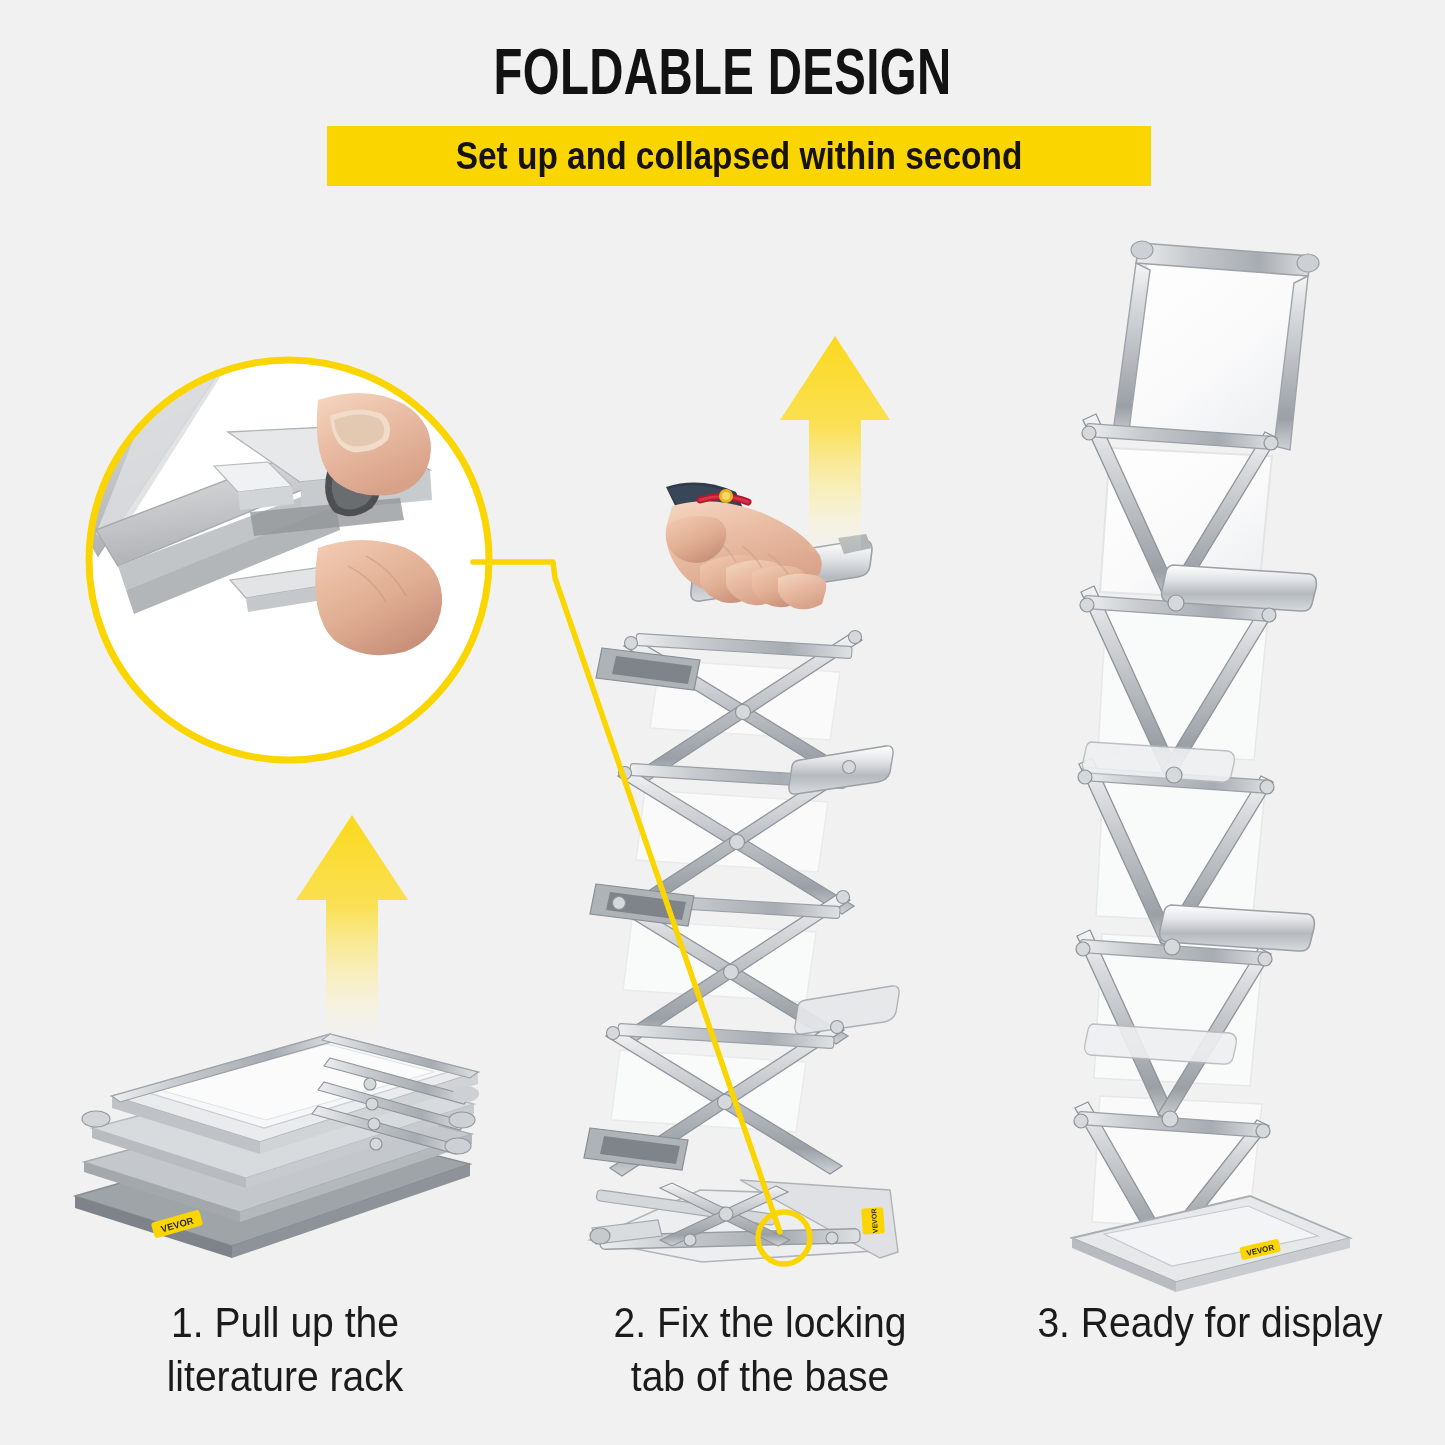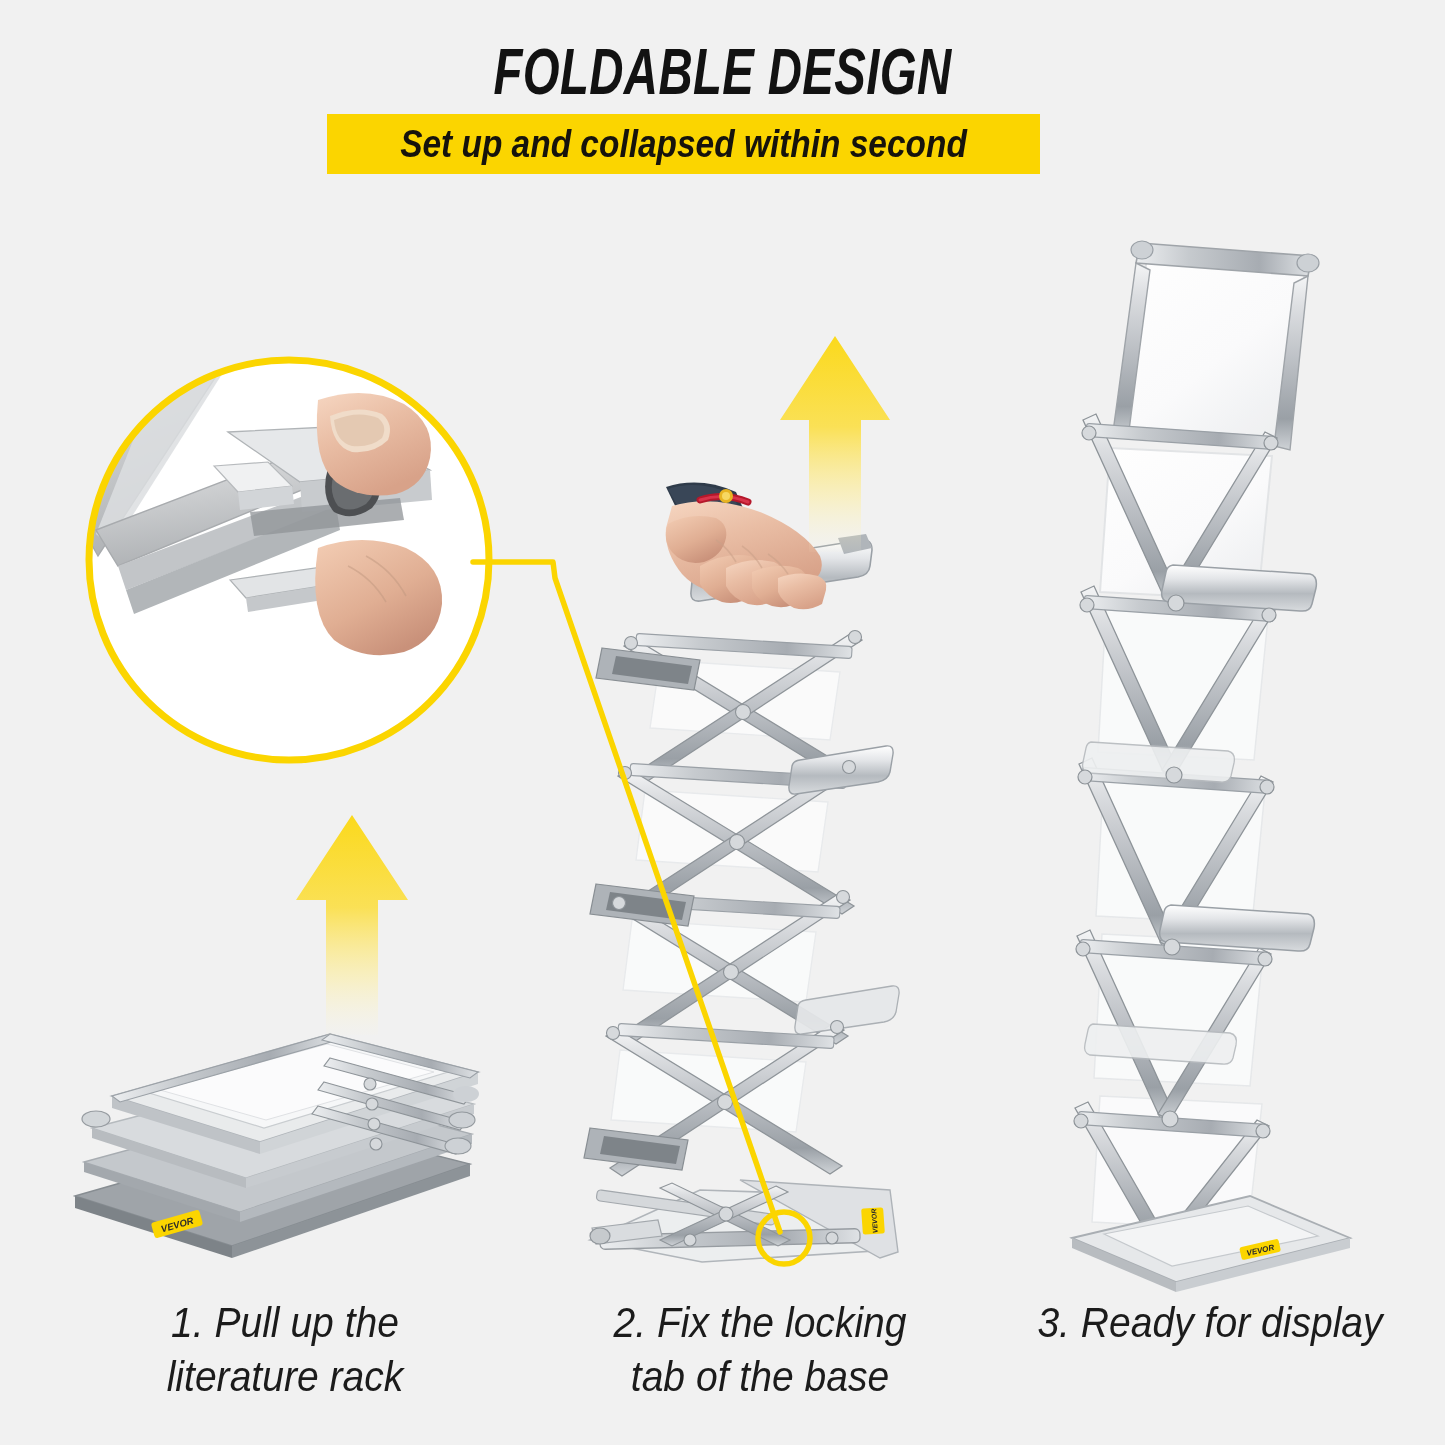--- a/index.html
+++ b/index.html
@@ -12,21 +12,20 @@
     height: 1445px;
     background: #f1f1f1;
     font-family: "Liberation Sans", sans-serif;
     overflow: hidden;
     position: relative;
   }
   #root {
     position: absolute;
     inset: 0;
     background: #f1f1f1;
-    font-style: italic;
   }
 
   
   .title {
     position: absolute;
     top: 36px;
     left: 0;
     width: 1445px;
     text-align: center;
     font-size: 64px;
@@ -34,25 +33,24 @@
     font-weight: 700;
     letter-spacing: 0.5px;
     color: #121212;
     transform: scaleX(0.74);
     transform-origin: center top;
     white-space: nowrap;
   }
   .banner {
     position: absolute;
     left: 327px;
-    top: 114px;
-    width: 681px;
+    top: 126px;
+    width: 824px;
     height: 60px;
     background: #fbd500;
-    padding-left: 32px;
   }
   .banner-text {
     position: absolute;
     inset: 0;
     display: flex;
     align-items: center;
     justify-content: center;
     font-size: 38px;
     font-weight: 700;
     color: #16130c;

